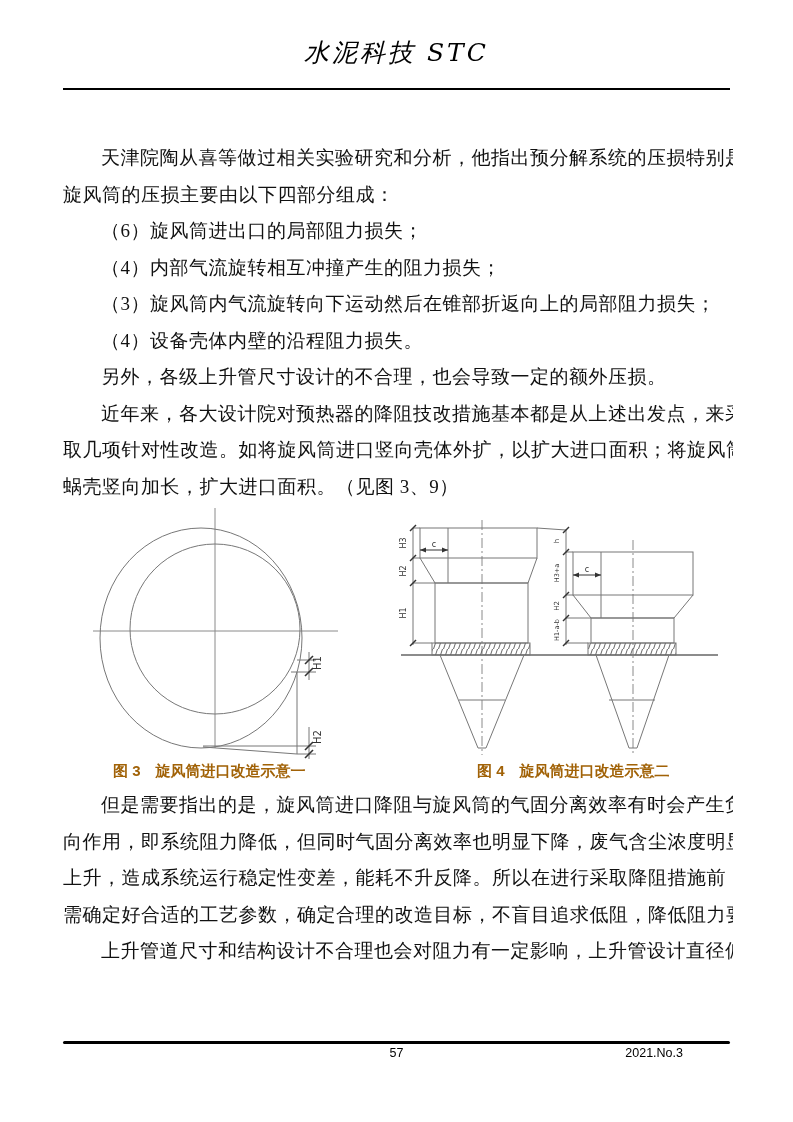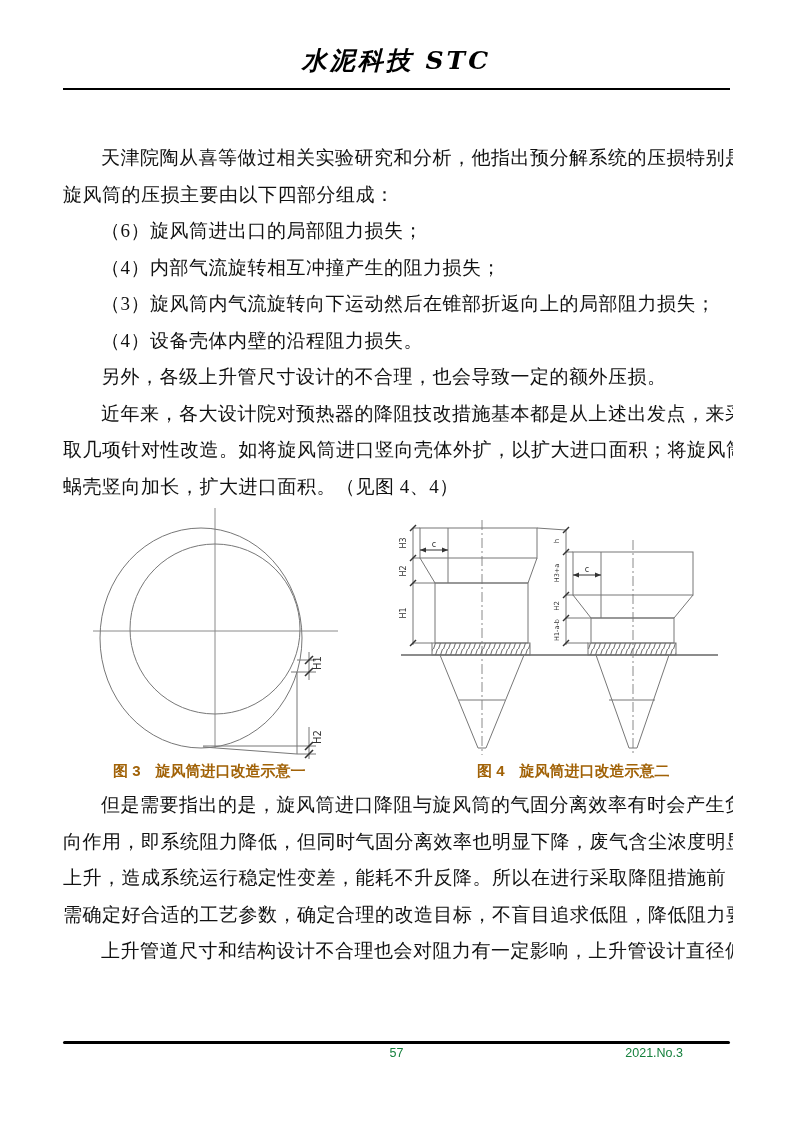--- a/index.html
+++ b/index.html
@@ -9,28 +9,27 @@
     width: 793px;
     height: 1122px;
     background: #ffffff;
     margin: 0 auto;
     overflow: hidden;
     font-family: "Liberation Serif", "DejaVu Serif", serif;
     color: #111;
   }
   .journal-header {
     position: absolute;
-    left: 63px; top: 44px; width: 667px; height: 38px;
+    left: 63px; top: 36px; width: 667px; height: 38px;
     text-align: center;
     font-family: "DejaVu Serif", "Liberation Serif", serif;
     font-style: italic;
     font-size: 25px;
     letter-spacing: 3px;
     color: #000;
-    font-weight: bold;
   }
   .header-rule {
     position: absolute;
     left: 63px; top: 88px; width: 667px; height: 2px;
     background: #000;
   }
   .section-heading {
     position: absolute;
     left: 63px; top: 101px; width: 667px; height: 32px;
     font-family: "Liberation Sans", "DejaVu Sans", sans-serif;
@@ -74,21 +73,21 @@
     position: absolute;
     left: 63px; top: 1041px; width: 667px; height: 3px;
     background: #000;
     border-radius: 2px;
   }
   .footer-text {
     position: absolute;
     left: 63px; top: 1046px; width: 667px; height: 18px;
     font-family: "Liberation Sans", "DejaVu Sans", sans-serif;
     font-size: 12.5px;
-    color: #15803d;
+    color: #000000;
   }
   .footer-text .page-num {
     position: absolute; left: 0; width: 100%;
     text-align: center;
   }
   .footer-text .issue {
     position: absolute; right: 47px;
   }
   svg text {
     font-family: "DejaVu Sans", sans-serif;
@@ -107,21 +106,21 @@
   <div class="text-block" id="block1">
     <div class="line indent">天津院陶从喜等做过相关实验研究和分析，他指出预分解系统的压损特别是</div>
     <div class="line">旋风筒的压损主要由以下四部分组成：</div>
     <div class="line indent">（6）旋风筒进出口的局部阻力损失；</div>
     <div class="line indent">（4）内部气流旋转相互冲撞产生的阻力损失；</div>
     <div class="line indent">（3）旋风筒内气流旋转向下运动然后在锥部折返向上的局部阻力损失；</div>
     <div class="line indent">（4）设备壳体内壁的沿程阻力损失。</div>
     <div class="line indent">另外，各级上升管尺寸设计的不合理，也会导致一定的额外压损。</div>
     <div class="line indent">近年来，各大设计院对预热器的降阻技改措施基本都是从上述出发点，来采</div>
     <div class="line">取几项针对性改造。如将旋风筒进口竖向壳体外扩，以扩大进口面积；将旋风筒</div>
-    <div class="line">蜗壳竖向加长，扩大进口面积。（见图 4、4）</div>
+    <div class="line">蜗壳竖向加长，扩大进口面积。（见图 3、9）</div>
   </div>
 
   <svg id="fig3-svg" class="figure-svg" width="255" height="255" viewBox="0 0 255 255">
     <g stroke="#777" stroke-width="1" fill="none">
 
       <line x1="127" y1="3" x2="127" y2="243" stroke="#8a8a8a"></line>
       <line x1="5" y1="126" x2="250" y2="126" stroke="#8a8a8a"></line>
 
       <ellipse cx="113" cy="133" rx="101" ry="110"></ellipse>
       <circle cx="127" cy="124" r="85"></circle>

